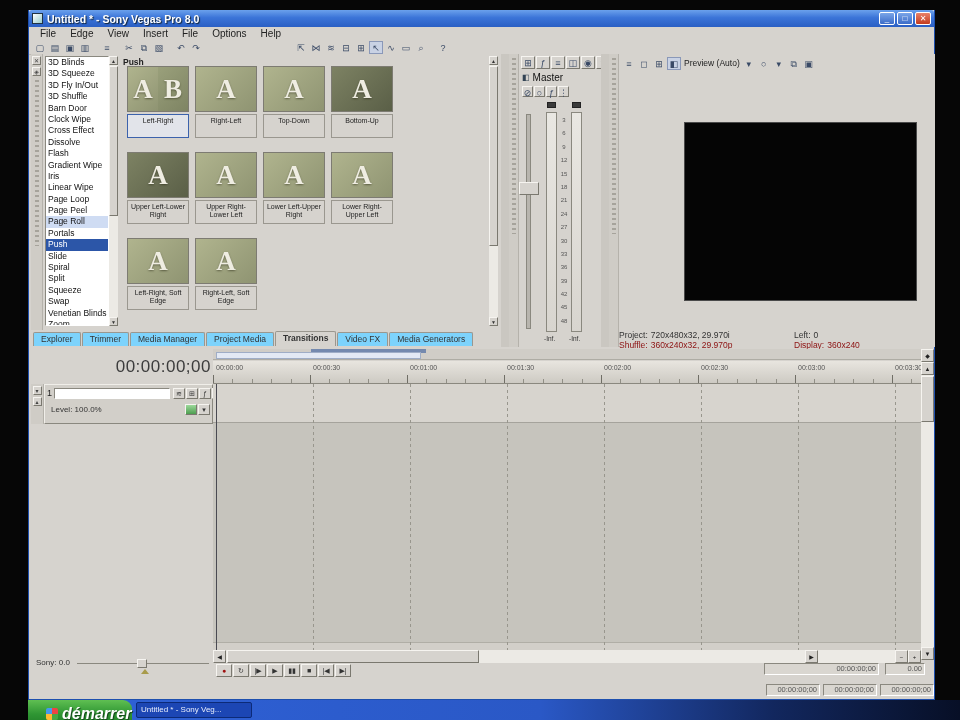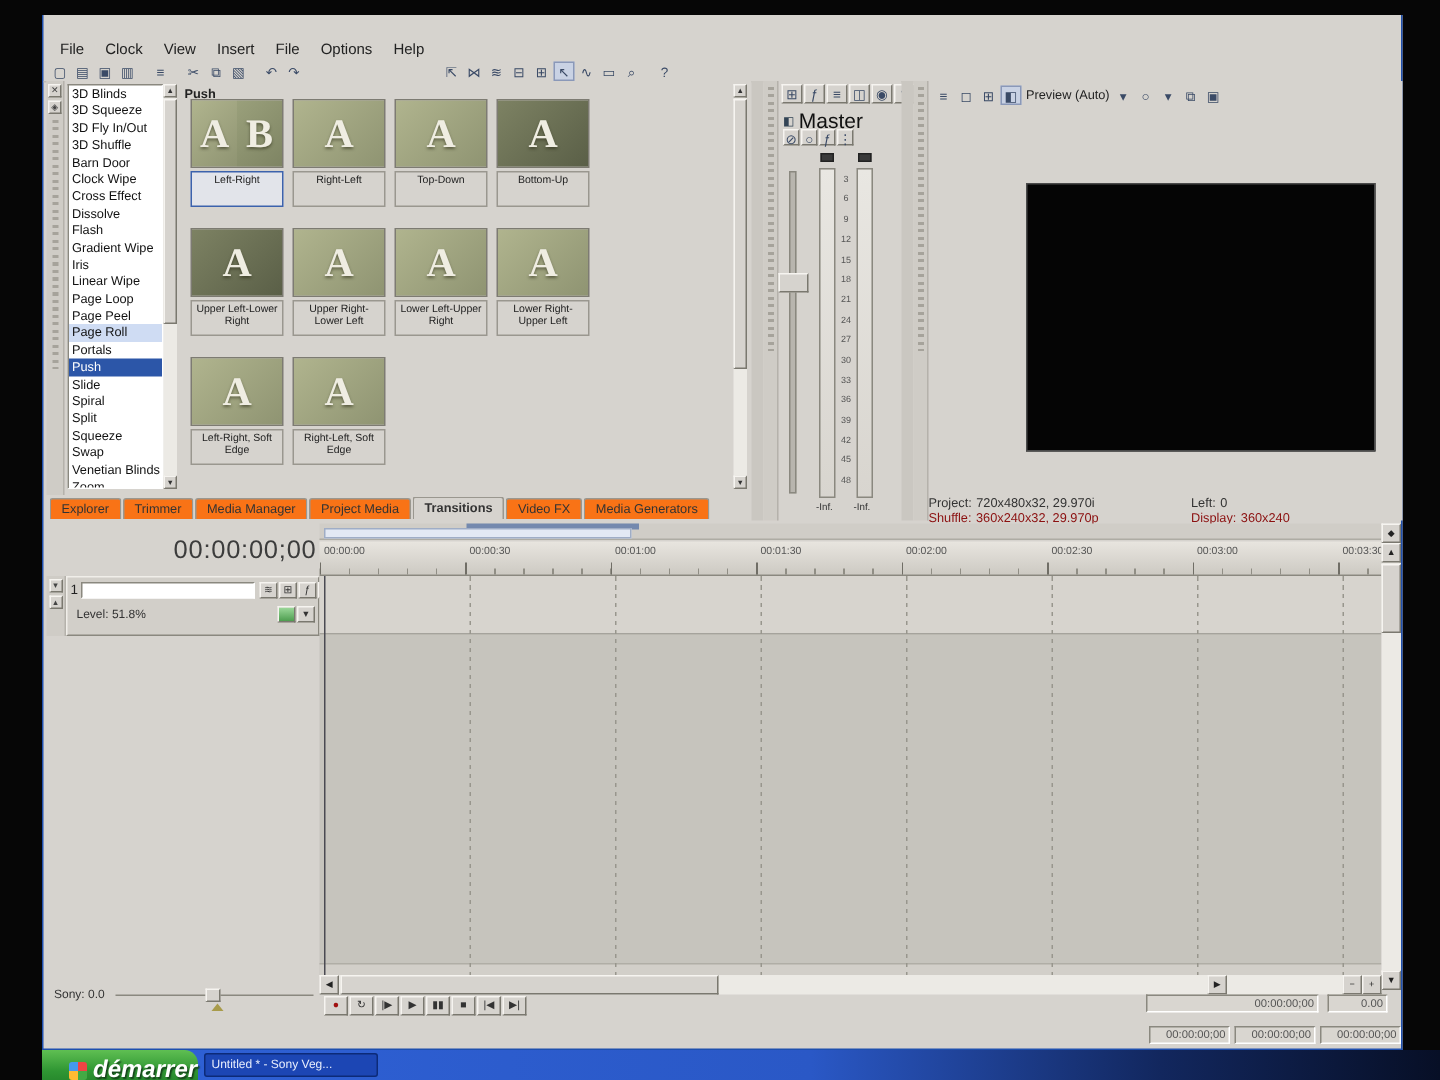--- a/index.html
+++ b/index.html
@@ -50,24 +50,24 @@
     text-shadow:0 1px 2px rgba(40,40,20,.55);}
   .bg-a{background:linear-gradient(135deg,#b0b48e,#8f9472);}
   .bg-b{background:linear-gradient(135deg,#9aa07b,#7e8463);}
   .bg-dark{background:linear-gradient(135deg,#7d8263,#5a5f47);}
   .plabel{margin-top:2px;width:62px;height:24px;border:1px solid #9a978f;background:#d6d3ce;
     font-size:7px;line-height:8px;text-align:center;color:#222;padding:2px 1px;overflow:hidden;}
   .plabel.sel{border:1px solid #3c62ac;background:#e2e4ea;}
   
   .tabrow{position:absolute;display:flex;align-items:flex-end;}
   .tab{height:14px;font-size:8.5px;color:#333;padding:1px 7px 0 7px;border:1px solid #9a978f;border-bottom:none;
-    background:#f97316;margin-right:1px;white-space:nowrap;border-radius:2px 2px 0 0;}
+    background:#7dd3fc;margin-right:1px;white-space:nowrap;border-radius:2px 2px 0 0;}
   .tab.active{background:#d6d3ce;font-weight:bold;height:15px;}
   
-  .mx-label{font-size:14px;color:#111;}
+  .mx-label{font-size:10px;color:#111;}
   .meter{position:absolute;width:11px;border:1px solid #8a887f;background:linear-gradient(180deg,#e9e7e2,#d8d5cf);}
   .scalecol{position:absolute;width:14px;font-size:6px;color:#555;text-align:center;}
   .scalecol div{height:13.4px;line-height:13.4px;}
   .clipbox{position:absolute;width:9px;height:6px;background:#3a3a3a;border:1px solid #222;}
   .fader-track{position:absolute;width:5px;background:#b8b5ae;border:1px solid #8a887f;}
   .fader-thumb{position:absolute;width:20px;height:13px;}
   .readout{position:absolute;font-size:6.5px;color:#333;}
   
   .pv-toolbar{position:absolute;display:flex;align-items:center;}
   .pv-label{font-size:8.5px;color:#222;margin:0 2px;white-space:nowrap;}
@@ -117,24 +117,31 @@
   .taskbtn{position:absolute;left:108px;top:2px;width:116px;height:16px;background:#1c46b4;
     border:1px solid #0c2a78;border-radius:2px;color:#e8eefc;font-size:8px;line-height:14px;
     padding:0 4px;white-space:nowrap;overflow:hidden;}
 </style>
 </head>
 <body>
 
 <div class="screen">
   <div class="win">
 
+    <div class="titlebar">
+      <div class="appicon"></div>
+      <div class="title-text">Untitled * - Sony Vegas Pro 8.0</div>
+      <div class="capbtn">_</div>
+      <div class="capbtn">□</div>
+      <div class="capbtn close">✕</div>
+    </div>
 
     <div class="menubar" id="menubar">
         <span class="menu-item">File</span>
-        <span class="menu-item">Clock</span>
+        <span class="menu-item">Edge</span>
         <span class="menu-item">View</span>
         <span class="menu-item">Insert</span>
         <span class="menu-item">File</span>
         <span class="menu-item">Options</span>
         <span class="menu-item">Help</span>
       </div>
 
     <div class="toolbar" id="main-toolbar">
         <span class="tbicon">▢</span>
         <span class="tbicon">▤</span>
@@ -394,21 +401,21 @@
         <input class="th-name inset" value="" style="">
         <span id="track-buttons" style="display:flex;">
             <span class="th-btn raised">≋</span>
             <span class="th-btn raised">⊞</span>
             <span class="th-btn raised">ƒ</span>
             <span class="th-btn raised">⊘</span>
             <span class="th-btn raised">○</span>
           </span>
       </div>
       <div class="th-row">
-        <span class="th-lvl"><span>Level:</span> <span>51.8%</span></span>
+        <span class="th-lvl"><span>Level:</span> <span>100.0%</span></span>
         <span class="th-btn raised greenbtn"></span>
         <span class="th-btn raised">▾</span>
       </div>
     </div>
 
     <div class="trackview" id="track-view" style="left:184px;top:374px;width:708px;height:276px;">
       <div class="lane1"></div>
       <div class="lowstrip"></div>
       <div class="cursorline" style="left:3px;"></div>
     <div class="gline" style="left: 100px;"></div>

